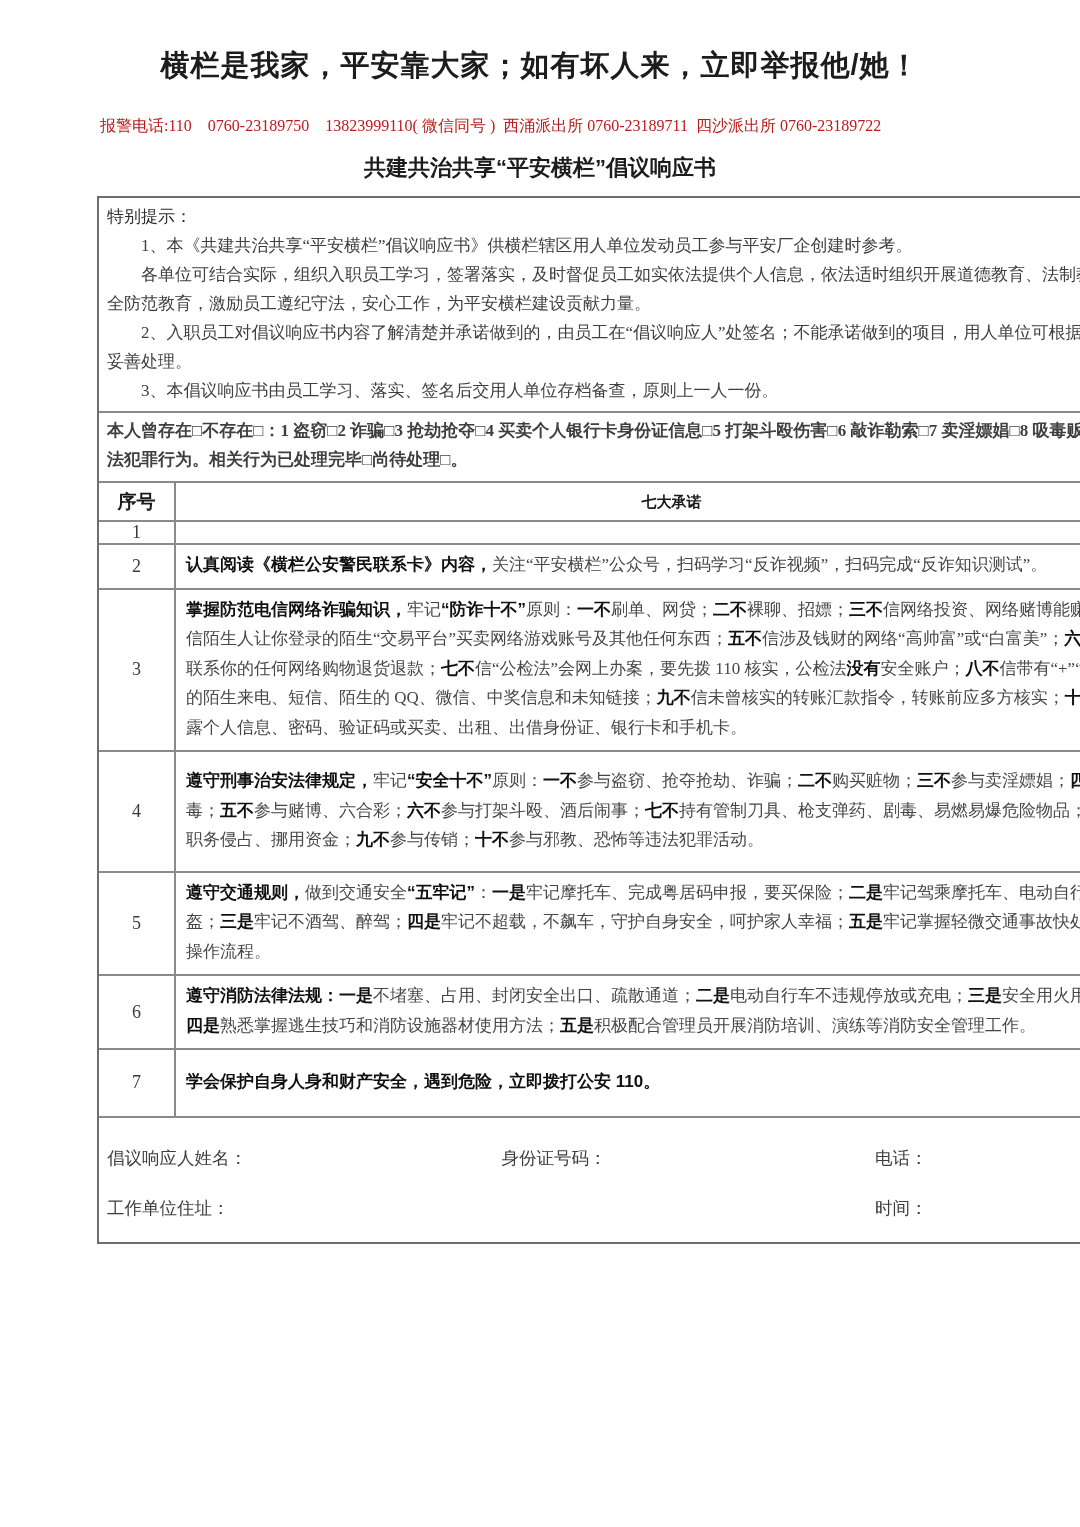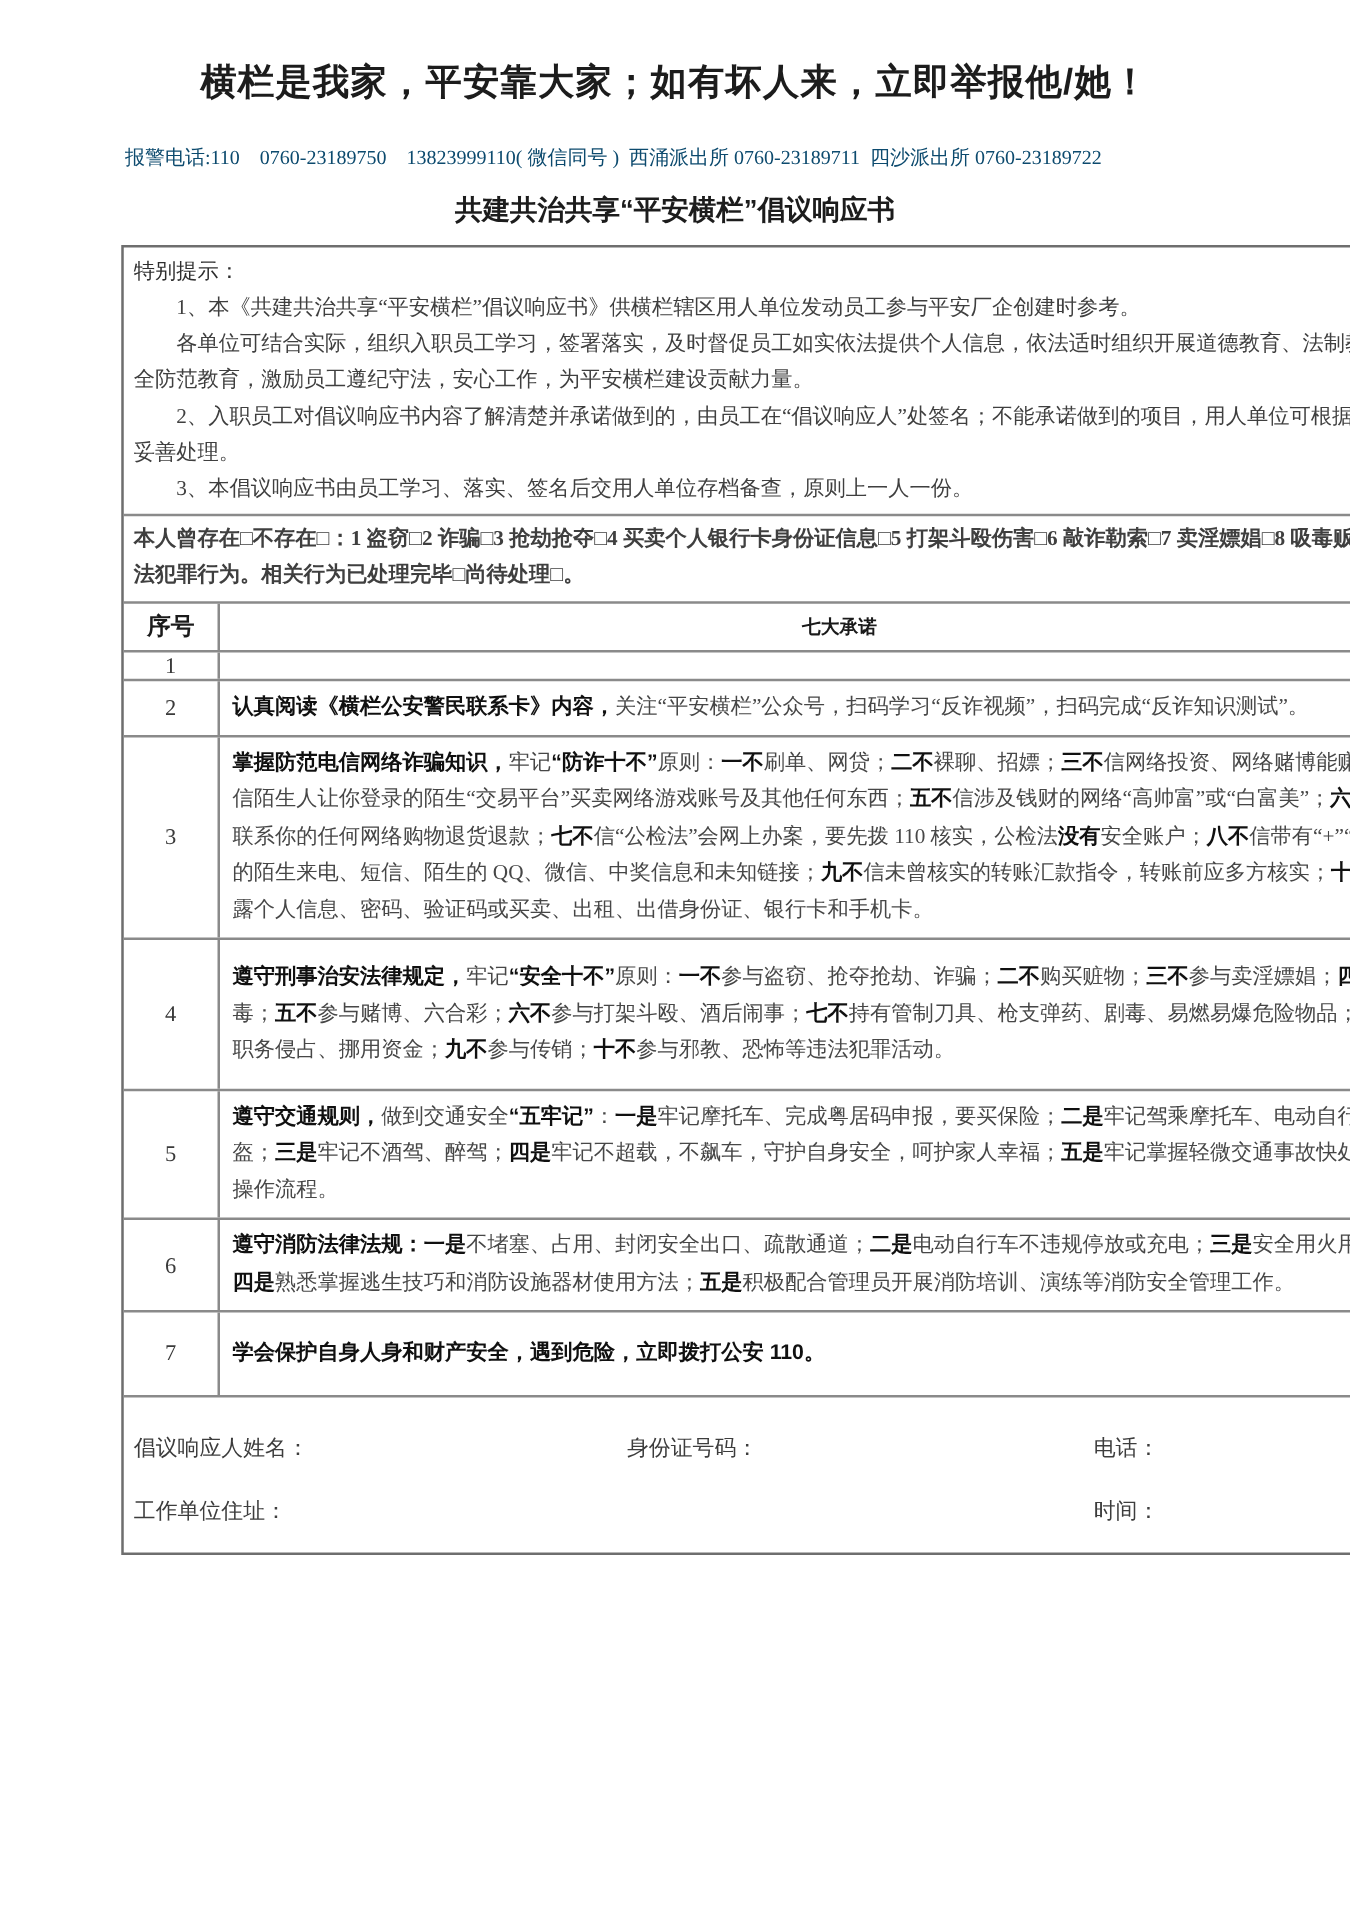--- a/index.html
+++ b/index.html
@@ -17,21 +17,21 @@
     text-align: center;
     font-size: 29px;
     font-weight: 700;
     color: #1c1c1c;
     letter-spacing: 1px;
     font-family: "Liberation Sans", sans-serif;
   }
   .hotline {
     margin: 30px 20px 0 100px;
     font-size: 16px;
-    color: #0c4a6e;
+    color: #b91c1c;
     white-space: pre;
   }
   .doc-subtitle {
     margin-top: 16px;
     text-align: center;
     font-size: 22px;
     font-weight: 700;
     color: #1c1c1c;
     font-family: "Liberation Sans", sans-serif;
   }

